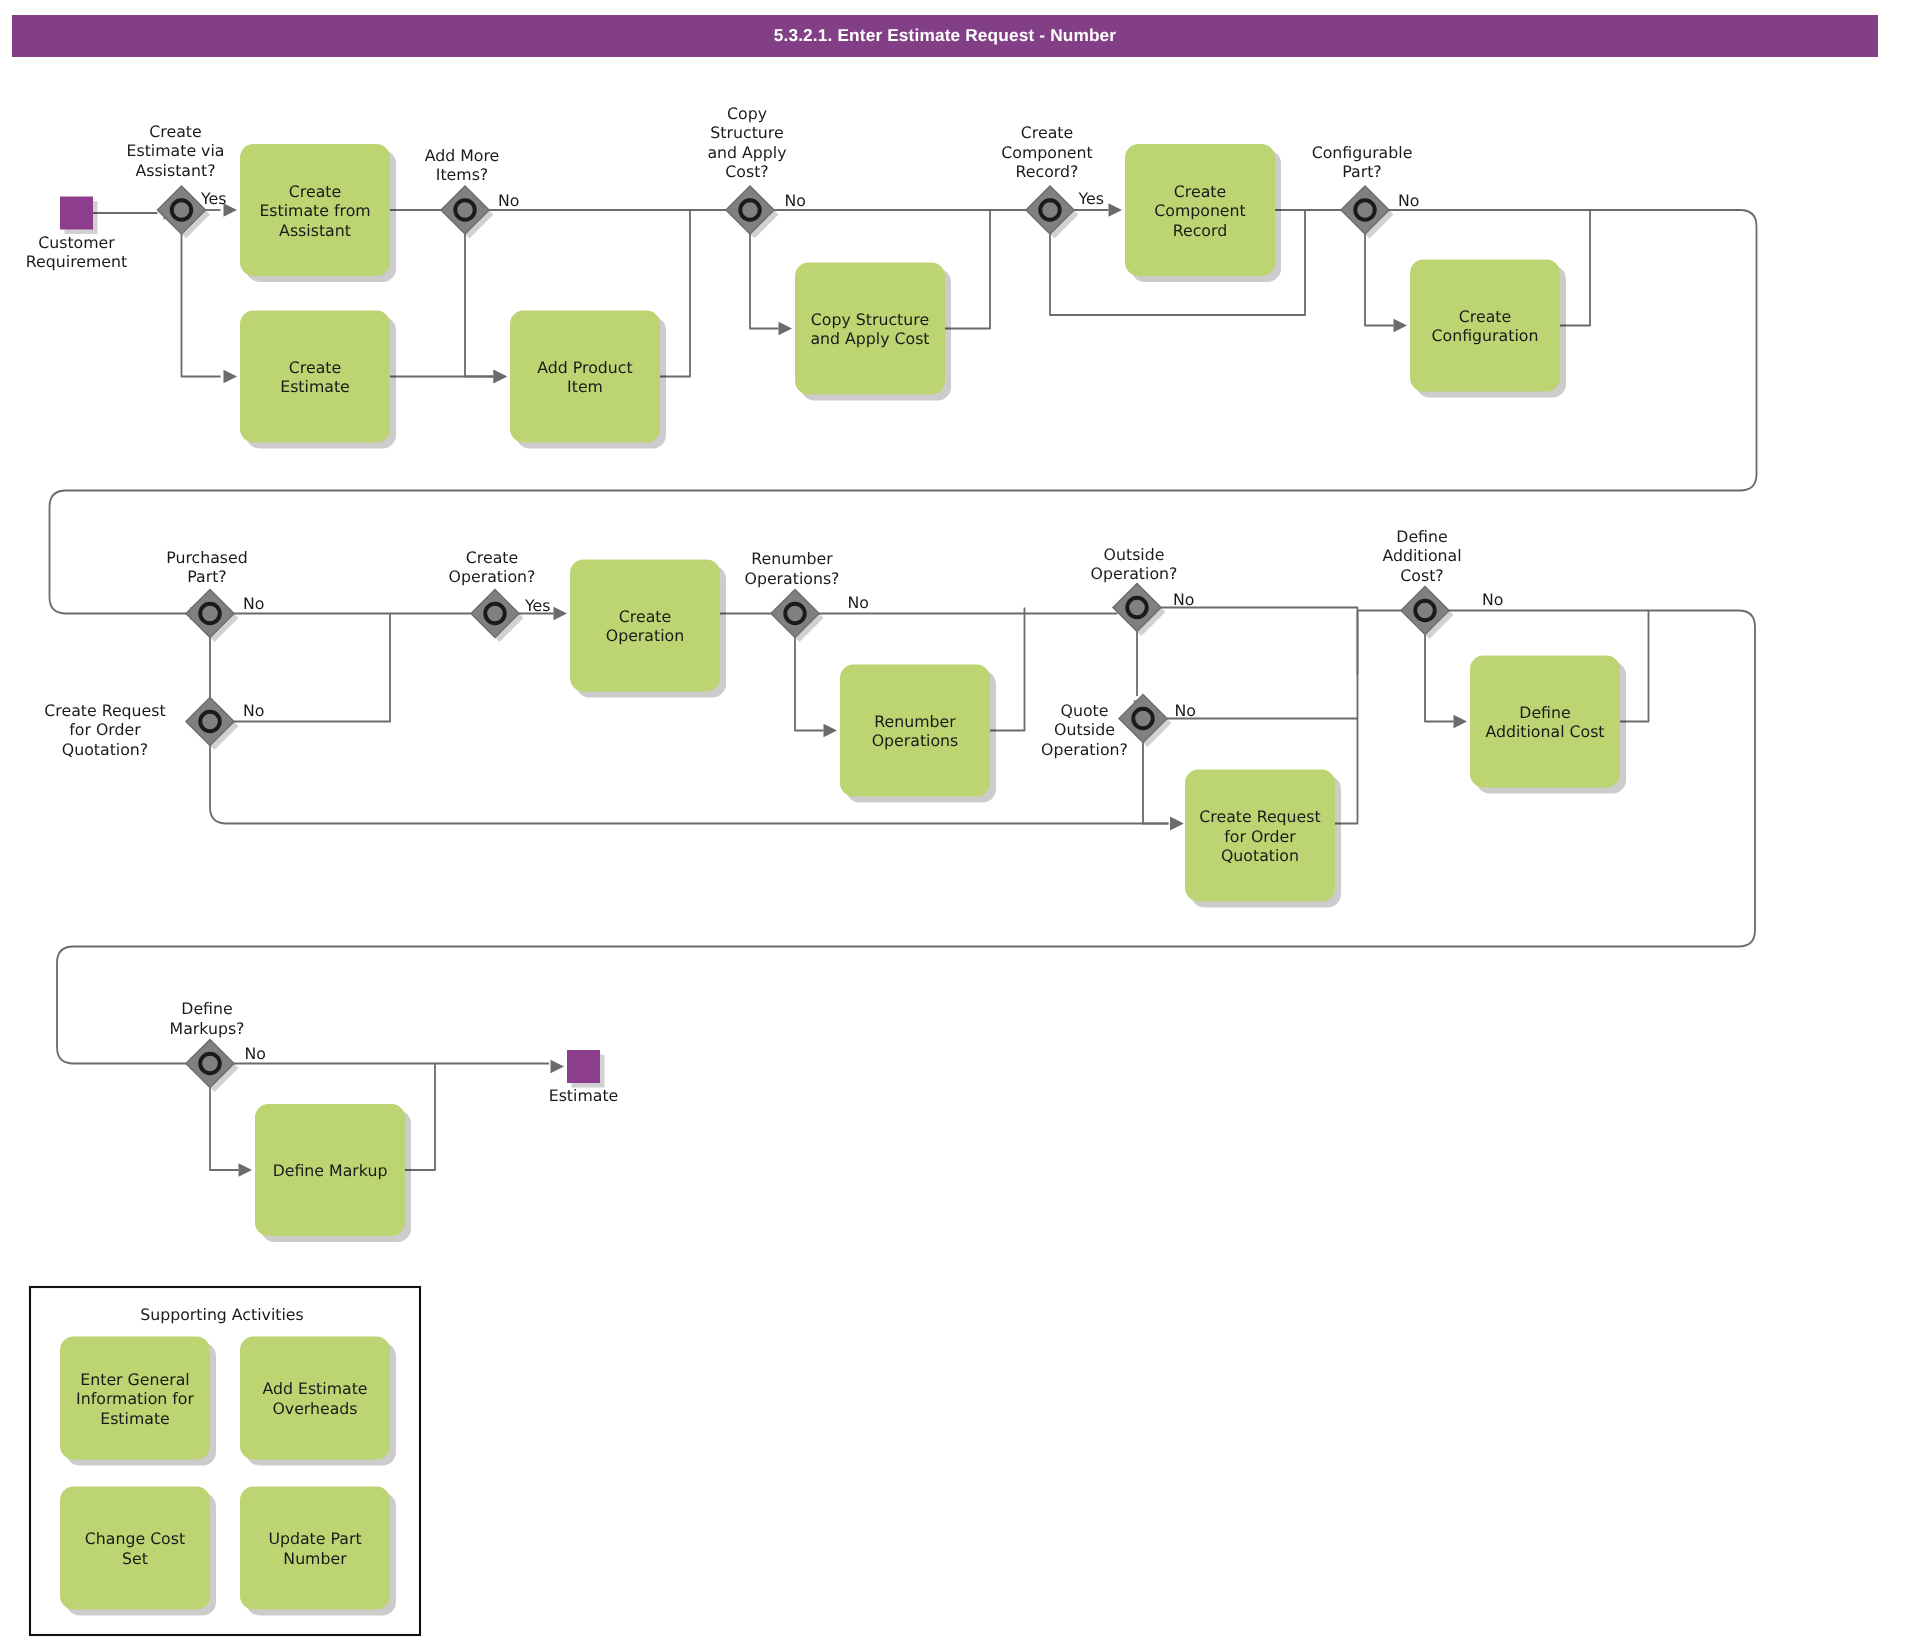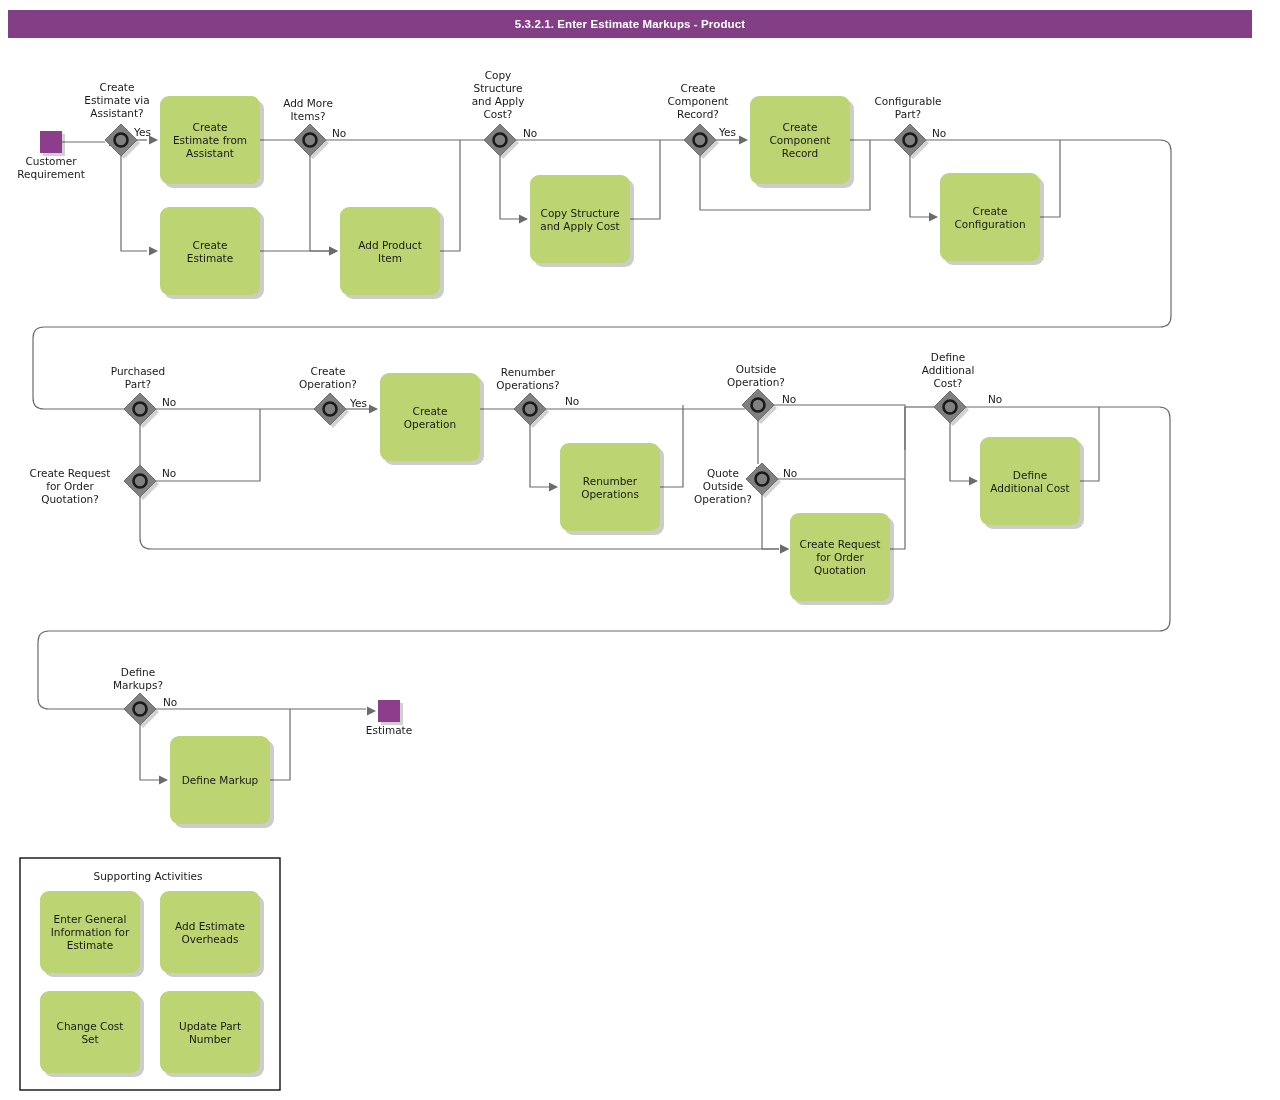--- a/index.html
+++ b/index.html
@@ -114,21 +114,21 @@
   text.label-group {
     font-size: 10.5px;
     text-anchor: middle;
   }
 </style>
 </head>
 <body>
 
 <div id="diagram-root">
 
-  <div class="title-bar">5.3.2.1. Enter Estimate Markups - Product</div>
+  <div class="title-bar">5.3.2.1. Enter Estimate Request - Number</div>
 
   <svg class="canvas" id="canvas" viewBox="0 0 1280 1100" xmlns="http://www.w3.org/2000/svg">
     <g id="layer-connectors">
         <path d="M 62,142 L 105,142" class="flow"></path>
         <path d="M 109,137.5 L 109,146.5 L 118,142 Z" class="arrowhead"></path>
         <path d="M 137,140 L 147,140" class="flow"></path>
         <path d="M 149,135.5 L 149,144.5 L 158,140 Z" class="arrowhead"></path>
         <path d="M 121,156 L 121,251 L 147,251" class="flow"></path>
         <path d="M 149,246.5 L 149,255.5 L 158,251 Z" class="arrowhead"></path>
         <path d="M 260,140 L 295,140" class="flow"></path>

